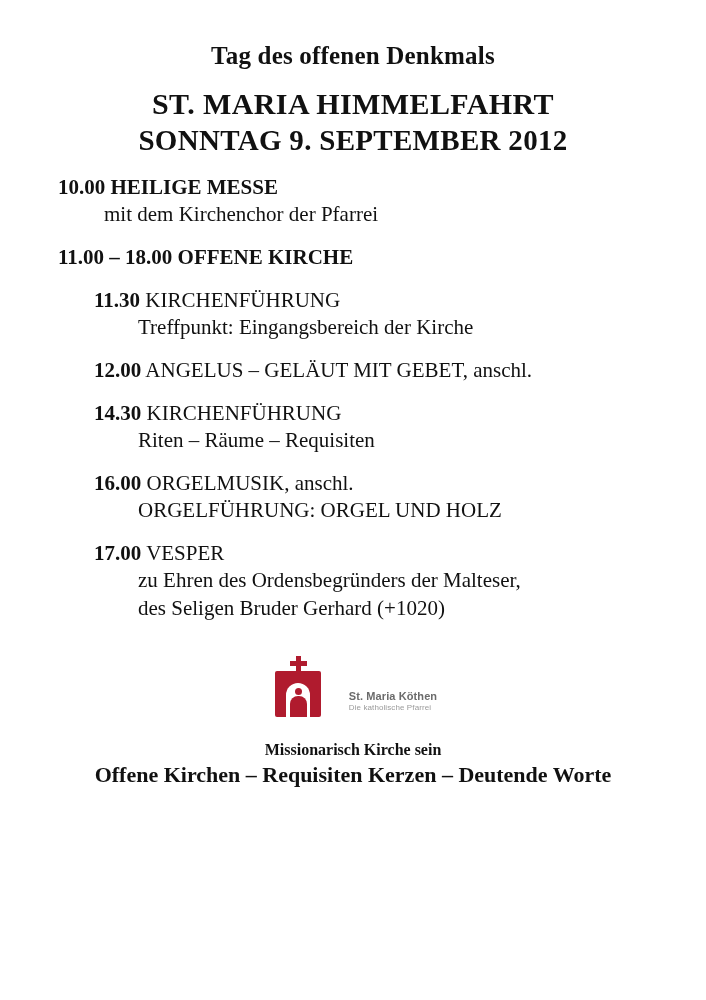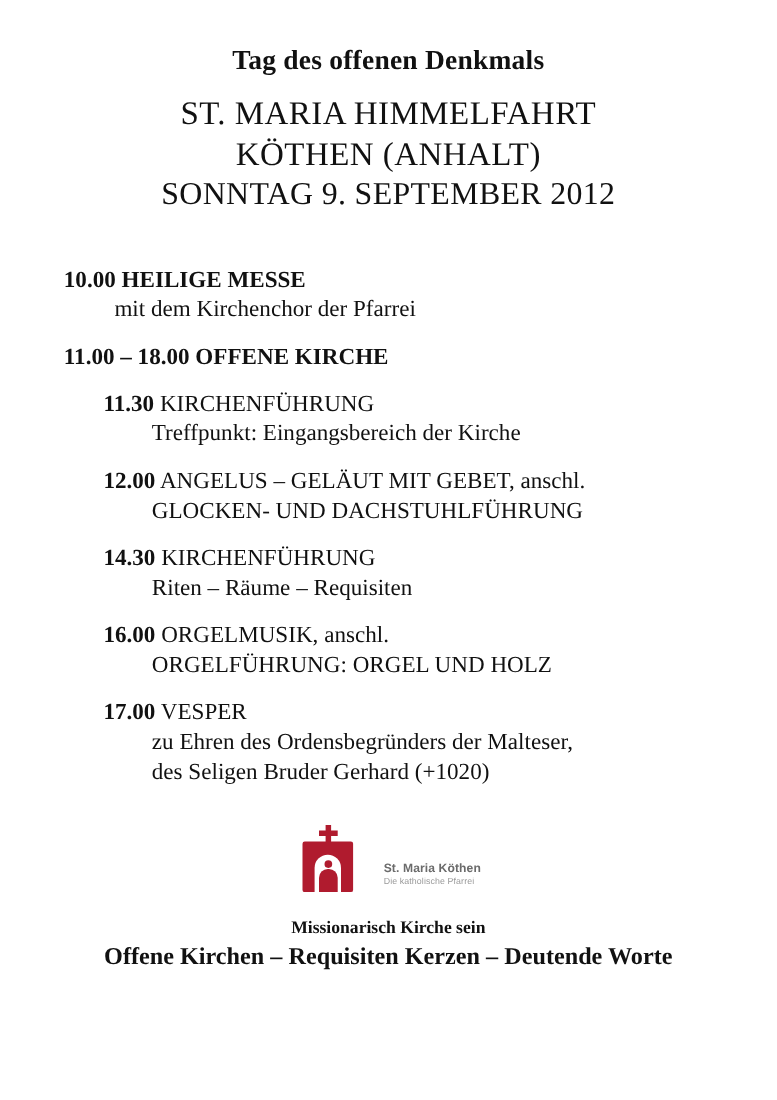--- a/index.html
+++ b/index.html
@@ -25,23 +25,23 @@
   
   .kicker {
     text-align: center;
     font-weight: bold;
     font-size: 25px;
     letter-spacing: 0.2px;
     margin: 6px 0 16px 0;
   }
   .title-block {
     text-align: center;
-    font-weight: normal;
+    font-weight: bold;
     line-height: 1.22;
-    margin-bottom: 46px;
+    margin-bottom: 16px;
   }
   .title-line-1 {
     font-size: 30px;
     letter-spacing: 0.4px;
   }
   .title-line-2 {
     font-size: 30px;
     letter-spacing: 0.4px;
   }
   .title-line-3 {
@@ -183,39 +183,37 @@
 </style>
 </head>
 <body>
 
 <div class="page">
 
   <div class="kicker">Tag des offenen Denkmals</div>
 
   <div class="title-block">
     <div class="title-line-1">ST. MARIA HIMMELFAHRT</div>
-    <div class="title-line-2">KÖTHEN (ANHALT)</div>
     <div class="title-line-3">SONNTAG 9. SEPTEMBER 2012</div>
   </div>
 
   <div class="program" id="program-list">
       <div class="entry top-level">
         <div class="entry-head"><span class="time">10.00</span> <span class="head-text">HEILIGE MESSE</span></div>
         <div class="entry-sub">mit dem Kirchenchor der Pfarrei</div>
       </div>
       <div class="entry top-level">
         <div class="entry-head"><span class="time">11.00 – 18.00</span> <span class="head-text">OFFENE KIRCHE</span></div>
       </div>
       <div class="entry indented">
         <div class="entry-head normal-head"><span class="time">11.30</span> <span class="head-text">KIRCHENFÜHRUNG</span></div>
         <div class="entry-sub">Treffpunkt: Eingangsbereich der Kirche</div>
       </div>
       <div class="entry indented">
         <div class="entry-head normal-head"><span class="time">12.00</span> <span class="head-text">ANGELUS – GELÄUT MIT GEBET, anschl.</span></div>
-        <div class="entry-sub">GLOCKEN- UND DACHSTUHLFÜHRUNG</div>
       </div>
       <div class="entry indented">
         <div class="entry-head normal-head"><span class="time">14.30</span> <span class="head-text">KIRCHENFÜHRUNG</span></div>
         <div class="entry-sub">Riten – Räume – Requisiten</div>
       </div>
       <div class="entry indented">
         <div class="entry-head normal-head"><span class="time">16.00</span> <span class="head-text">ORGELMUSIK, anschl.</span></div>
         <div class="entry-sub">ORGELFÜHRUNG: ORGEL UND HOLZ</div>
       </div>
       <div class="entry indented">

